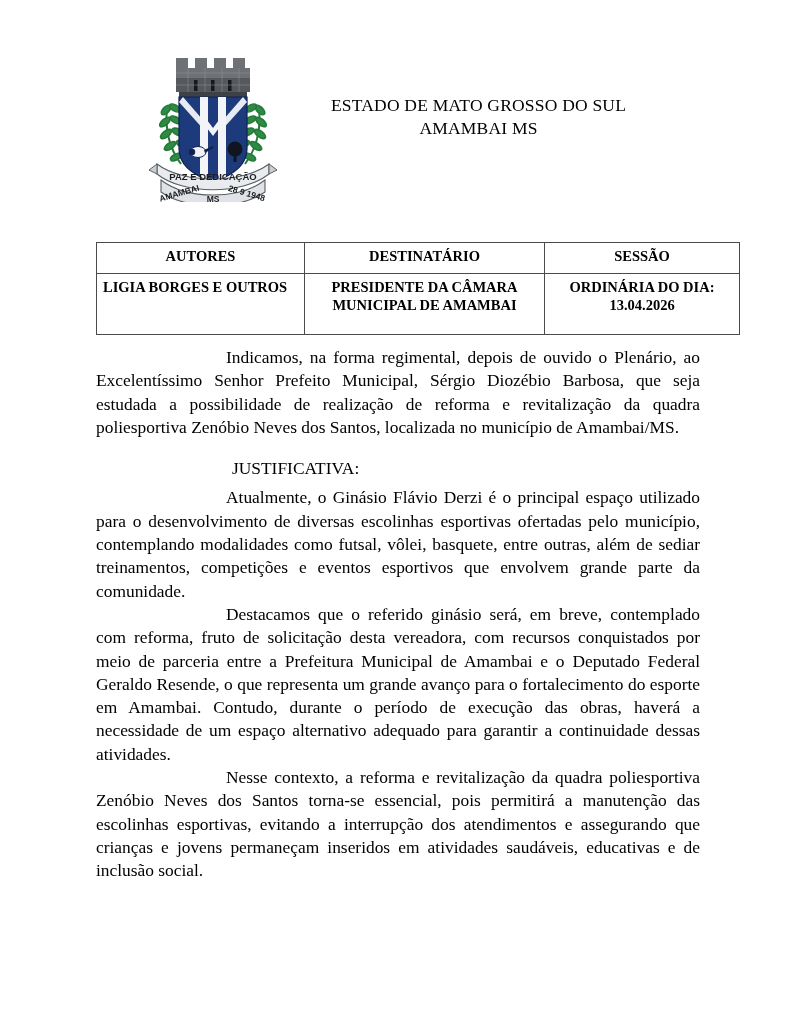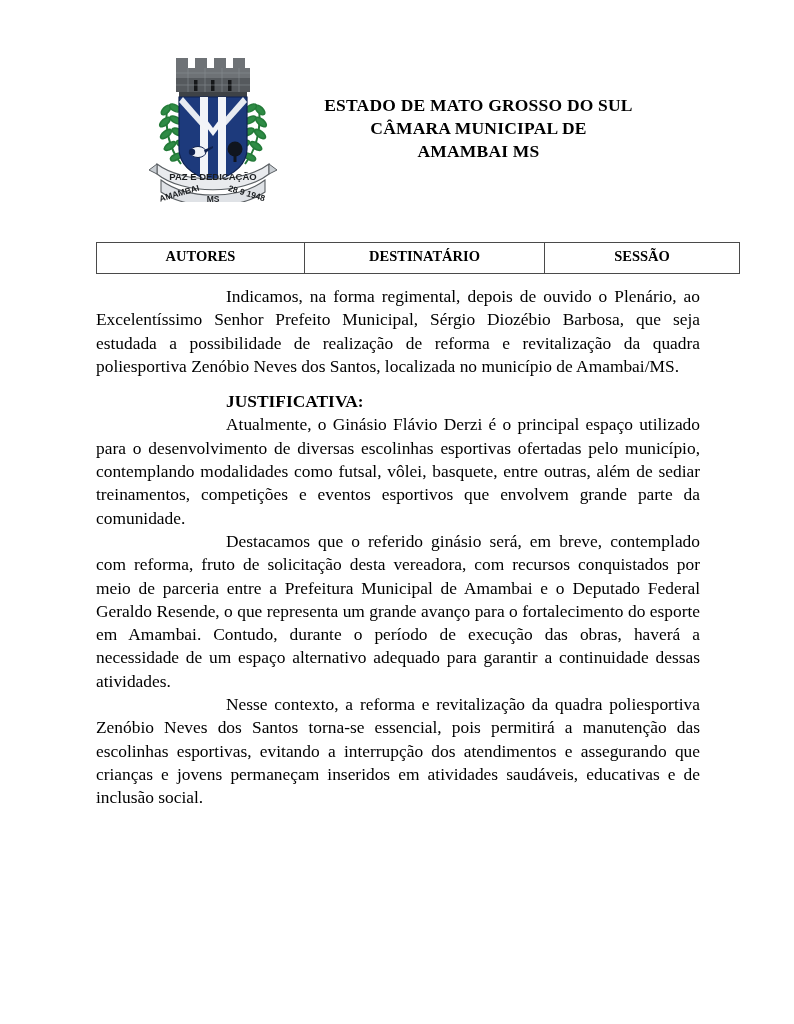--- a/index.html
+++ b/index.html
@@ -42,21 +42,20 @@
     flex: 1 1 auto;
     text-align: center;
     padding-top: 42px;
     padding-right: 120px;
   }
   .org-line {
     font-size: 17.5px;
     line-height: 23px;
     letter-spacing: .2px;
     white-space: nowrap;
-    font-weight: bold;
   }
 
   
   .doc-table-wrap {
     margin: 40px 0 0 0;
     padding: 0 94px 0 96px;
   }
   table.doc-table {
     width: 604px;
     border-collapse: collapse;
@@ -90,24 +89,24 @@
   p.para {
     margin: 0;
     font-size: 17.4px;
     line-height: 23.3px;
     text-align: justify;
     text-indent: 130px;
     text-justify: inter-word;
     hyphens: none;
   }
   p.section-head {
-    margin: 0;
+    margin: 6px;
     font-size: 17.4px;
     line-height: 23.3px;
-    font-weight: bold;
+    font-weight: normal;
     text-indent: 130px;
   }
   .spacer-sm { height: 12px; }
   b, strong { font-weight: normal; }
 </style>
 </head>
 <body>
 
 <div class="page">
 
@@ -195,33 +194,40 @@
           <path d="M18 128 C44 148 96 148 122 128 L122 140 C96 158 44 158 18 140 Z" fill="#dfe2e6" stroke="#5a5f63" stroke-width="1.1"></path>
           <text x="37" y="144" font-family="Liberation Sans, sans-serif" font-size="8.5" font-weight="bold" fill="#1b1e21" text-anchor="middle" transform="rotate(-16 37 144)">AMAMBAI</text>
           <text x="70" y="150" font-family="Liberation Sans, sans-serif" font-size="8.5" font-weight="bold" fill="#1b1e21" text-anchor="middle">MS</text>
           <text x="103" y="144" font-family="Liberation Sans, sans-serif" font-size="8.5" font-weight="bold" fill="#1b1e21" text-anchor="middle" transform="rotate(16 103 144)">28 9 1948</text>
         </g>
       </svg>
     </div>
 
     <div class="org-titles">
       <div class="org-line">ESTADO DE MATO GROSSO DO SUL</div>
-      <div class="org-line">CÂMARA MUNICIPAL DE</div>
       <div class="org-line">AMAMBAI MS</div>
     </div>
   </div>
 
   <div class="doc-table-wrap">
     <table class="doc-table">
       <tbody>
         <tr>
           <td class="col-a cell-center head-cell">AUTORES</td>
           <td class="col-b cell-center head-cell">DESTINATÁRIO</td>
           <td class="col-c cell-center head-cell">SESSÃO</td>
         </tr>
+        <tr>
+          <td class="col-a cell-left body-cell">LIGIA BORGES E OUTROS</td>
+          <td class="col-b cell-center body-cell">PRESIDENTE DA CÂMARA MUNICIPAL DE AMAMBAI</td>
+          <td class="col-c cell-center body-cell">
+            <span>ORDINÁRIA DO DIA:</span><br>
+            <span>13.04.2026</span>
+          </td>
+        </tr>
       </tbody>
     </table>
   </div>
 
   <div class="doc-body">
 
     <p class="para"><span>Indicamos, na forma regimental, depois de ouvido o Plenário, ao Excelentíssimo Senhor Prefeito Municipal, </span><b>Sérgio Diozébio Barbosa</b><span>, que seja estudada a possibilidade de realização de </span><b>reforma e revitalização da quadra poliesportiva Zenóbio Neves dos Santos</b><span>, localizada no município de Amambai/MS.</span></p>
 
     <div class="spacer-sm"></div>
 

